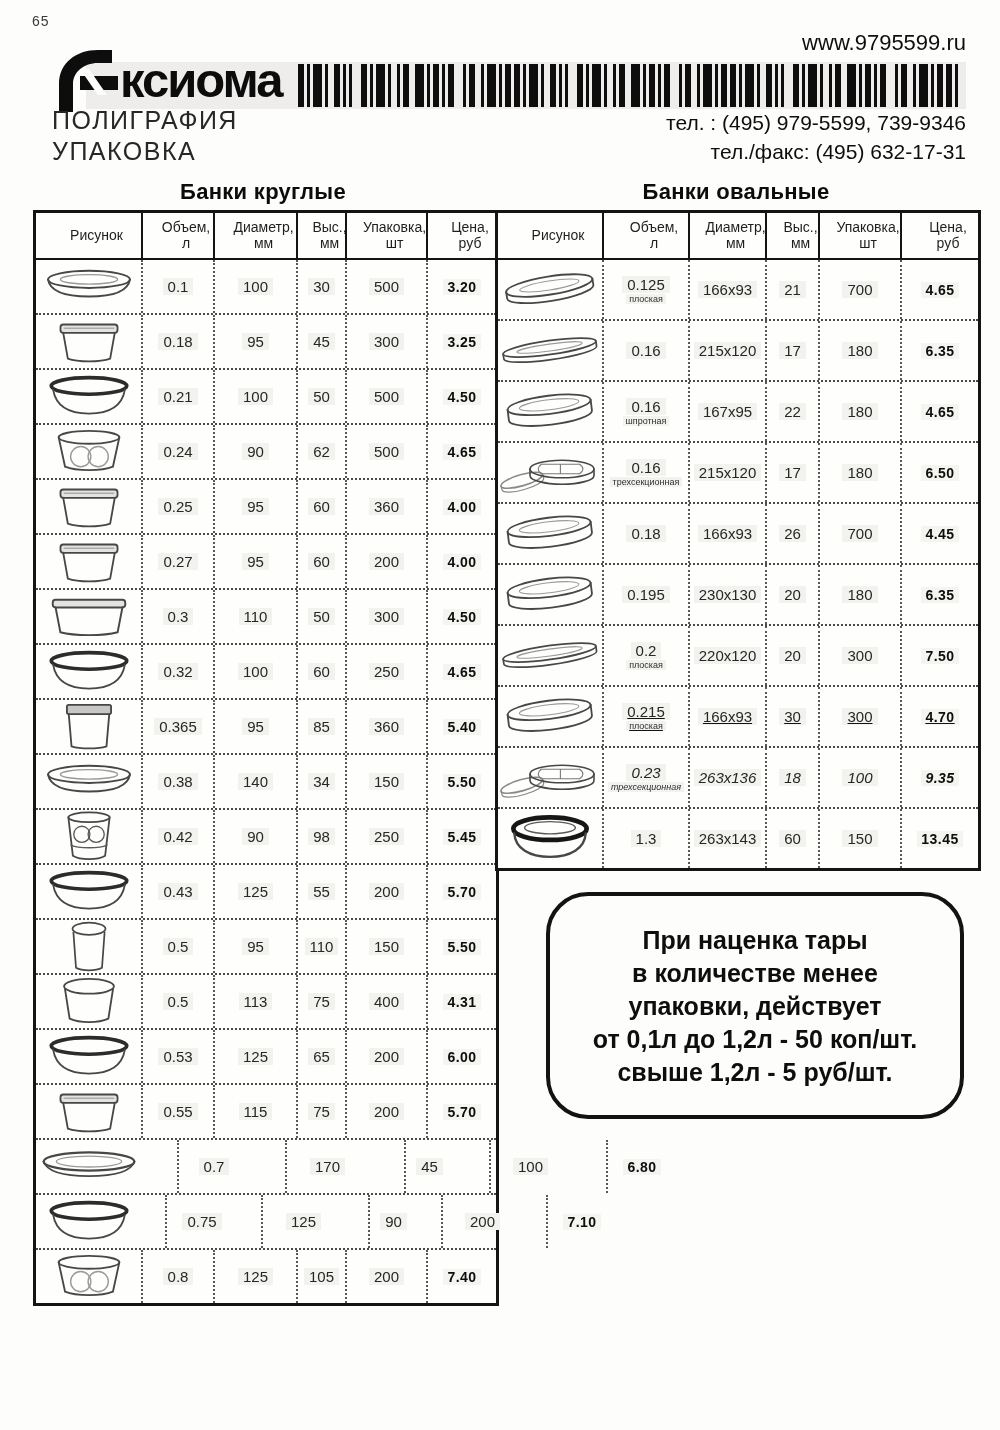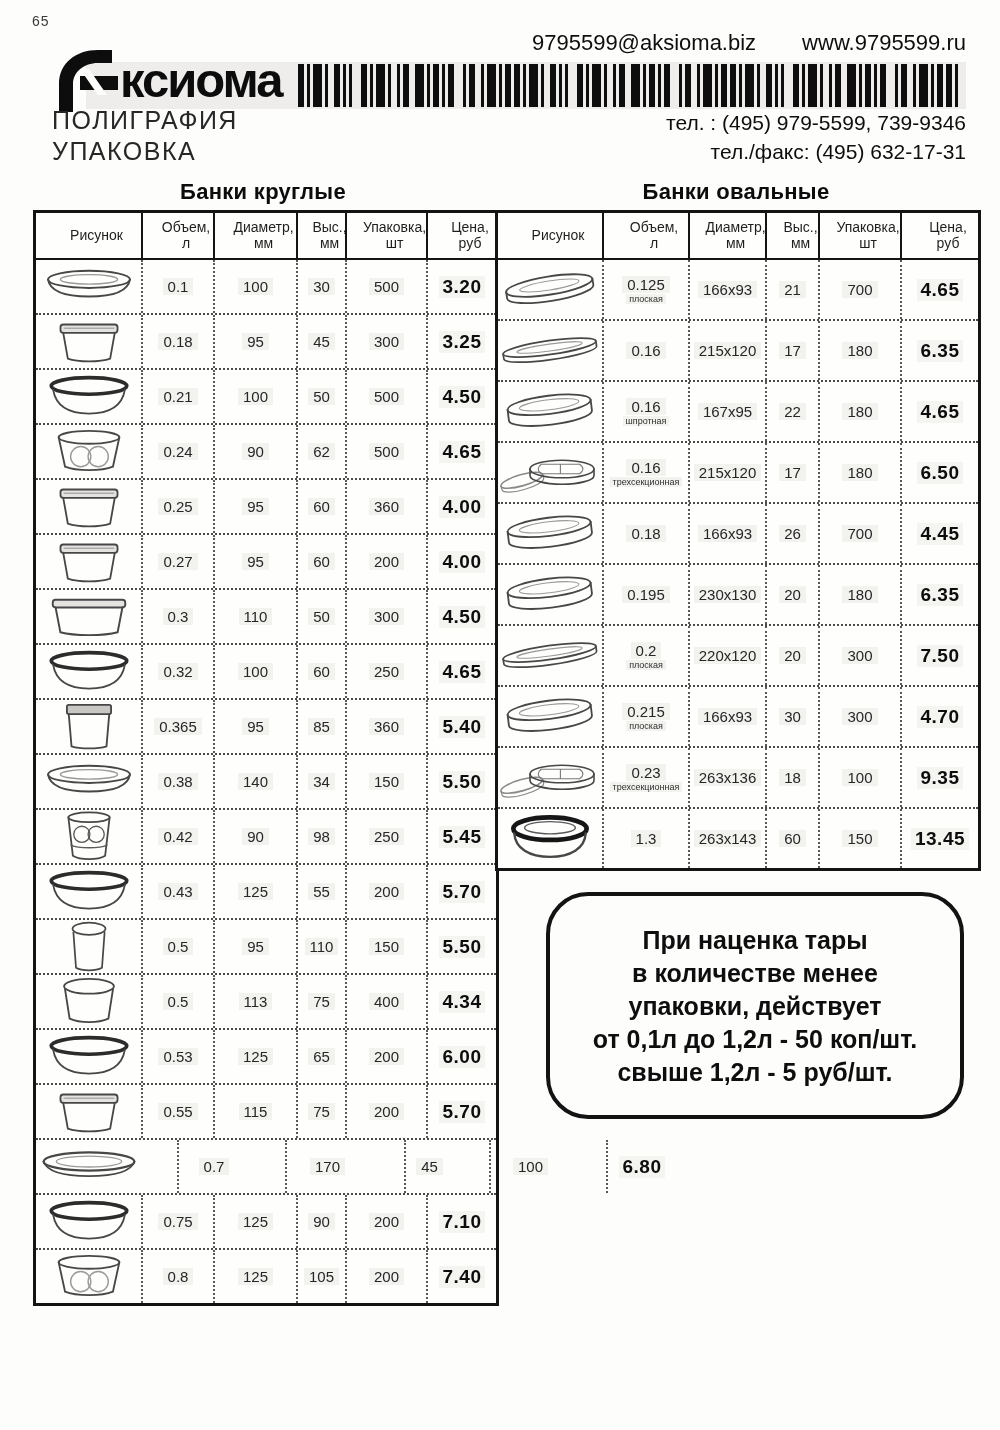--- a/index.html
+++ b/index.html
@@ -36,21 +36,21 @@
   .hcell{display:flex;flex-direction:column;justify-content:center;align-items:center;height:100%;
          font-size:14px;line-height:1.12;color:#1f1f1f;text-align:center;padding-left:16px;}
   .hcell + .hcell{border-left:2px solid #141414;}
   .trow{display:grid;}
   .trow + .trow{border-top:2px dotted #4a4a4a;}
   .cell{display:flex;align-items:center;justify-content:center;}
   .trow .cell + .cell{border-left:2px dotted #585858;}
   .val{flex-direction:column;font-size:15px;color:#262626;}
   .v{background:#f2f2ef;padding:0 5px;}
   .vnote{font-size:9px;color:#2e2e2e;margin-top:1px;background:#f2f2ef;padding:0 3px;}
-  .pv{font-weight:bold;font-size:19px;color:#0d0d0d;letter-spacing:.5px;background:#f4f4f1;padding:0 4px;}
+  .pv{font-weight:bold;font-size:14px;color:#0d0d0d;letter-spacing:.5px;background:#f4f4f1;padding:0 4px;}
   .icval svg{display:block;}
   
   #note-box{left:546px;top:892px;width:402px;border:4px solid #131313;border-radius:42px;
             padding:28px 4px 26px;background:#fdfdfc;}
   .nline{text-align:center;font-weight:bold;font-size:25px;line-height:33px;color:#0e0e0e;}
 </style>
 </head>
 <body>
 
 <div>
@@ -212,21 +212,20 @@
       <div class="gap" style="width: 3px;"></div>
       <div class="bar" style="width: 6px;"></div>
       <div class="gap" style="width: 3px;"></div>
       <div class="bar" style="width: 3px;"></div>
     </div>
 
   <div id="tagline1" class="abs">ПОЛИГРАФИЯ</div>
   <div id="tagline2" class="abs">УПАКОВКА</div>
 
   <div id="email-line" class="abs">
-    <span>9795599@aksioma.biz</span>
     <span>www.9795599.ru</span>
   </div>
   <div id="phone-line" class="abs">тел. : (495) 979-5599, 739-9346</div>
   <div id="fax-line" class="abs">тел./факс: (495) 632-17-31</div>
 
   <div id="round-title" class="abs tbl-title">Банки круглые</div>
   <div id="oval-title" class="abs tbl-title">Банки овальные</div>
 
   <div id="round-table" class="abs ptable">
       <div class="thead" style="grid-template-columns: 105px 72px 83px 49px 81px 70px;">
@@ -604,21 +603,21 @@
         <div class="cell val">
           <span class="v">113</span>
         </div>
         <div class="cell val">
           <span class="v">75</span>
         </div>
         <div class="cell val">
           <span class="v">400</span>
         </div>
         <div class="cell price">
-          <span class="pv">4.34</span>
+          <span class="pv">4.31</span>
         </div>
       </div>
       <div class="trow" style="grid-template-columns: 105px 72px 83px 49px 81px 70px; height: 53px;">
         <div class="cell icval">
           <svg width="92" height="46" viewBox="0 0 100 48">
             <g fill="none" stroke="#474747" stroke-width="2" stroke-linecap="round">
               <ellipse cx="50" cy="12" rx="41" ry="9" stroke="#2c2c2c" stroke-width="4"></ellipse>
               <path d="M11 16 C14 34 28 42 50 42 C72 42 86 34 89 16"></path>
             </g>
           </svg>
@@ -684,21 +683,21 @@
         <div class="cell val">
           <span class="v">45</span>
         </div>
         <div class="cell val">
           <span class="v">100</span>
         </div>
         <div class="cell price">
           <span class="pv">6.80</span>
         </div>
       </div>
-      <div class="trow" style="grid-template-columns: 105px 72px 83px 49px 81px 70px; height: 53px;">
+      <div class="trow" style="grid-template-columns: 105px 72px 83px 49px 81px 70px; height: 53px; gap: 24px;">
         <div class="cell icval">
           <svg width="92" height="46" viewBox="0 0 100 48">
             <g fill="none" stroke="#474747" stroke-width="2" stroke-linecap="round">
               <ellipse cx="50" cy="12" rx="41" ry="9" stroke="#2c2c2c" stroke-width="4"></ellipse>
               <path d="M11 16 C14 34 28 42 50 42 C72 42 86 34 89 16"></path>
             </g>
           </svg>
         </div>
         <div class="cell val">
           <span class="v">0.75</span>
@@ -953,21 +952,21 @@
         <div class="cell val">
           <span class="v">20</span>
         </div>
         <div class="cell val">
           <span class="v">300</span>
         </div>
         <div class="cell price">
           <span class="pv">7.50</span>
         </div>
       </div>
-      <div class="trow" style="grid-template-columns: 104px 86px 77px 53px 82px 78px; height: 59px;">
+      <div class="trow" style="grid-template-columns: 104px 86px 77px 53px 82px 78px; height: 59px; text-decoration: underline;">
         <div class="cell icval">
           <svg width="100" height="42" viewBox="0 0 110 44">
             <g fill="none" stroke="#474747" stroke-width="2" stroke-linecap="round" transform="rotate(-7 55 22)">
               <ellipse cx="55" cy="14" rx="46" ry="10"></ellipse>
               <ellipse cx="55" cy="14" rx="33" ry="5.5" stroke="#9a9a9a" stroke-width="1.2"></ellipse>
               <path d="M9 14 V26 A46 10 0 0 0 101 26 V14"></path>
             </g>
           </svg>
         </div>
         <div class="cell val">
@@ -980,21 +979,21 @@
         <div class="cell val">
           <span class="v">30</span>
         </div>
         <div class="cell val">
           <span class="v">300</span>
         </div>
         <div class="cell price">
           <span class="pv">4.70</span>
         </div>
       </div>
-      <div class="trow" style="grid-template-columns: 104px 86px 77px 53px 82px 78px; height: 59px;">
+      <div class="trow" style="grid-template-columns: 104px 86px 77px 53px 82px 78px; height: 59px; font-style: italic;">
         <div class="cell icval">
           <svg width="116" height="44" viewBox="0 0 130 48">
             <g fill="none" stroke="#474747" stroke-width="2" stroke-linecap="round">
               <g stroke="#8a8a8a" transform="rotate(-16 30 34)">
                 <ellipse cx="30" cy="33" rx="27" ry="7"></ellipse>
                 <path d="M3 33 V38 A27 7 0 0 0 57 38 V33" stroke-width="1.5"></path>
               </g>
               <ellipse cx="80" cy="19" rx="40" ry="11"></ellipse>
               <path d="M40 19 V27 A40 11 0 0 0 120 27 V19"></path>
               <path d="M54 13 H102 M54 25 H102 M54 13 C49 17 49 21 54 25 M102 13 C108 17 107 22 102 25 M78 13 V25" stroke="#7a7a7a" stroke-width="1.4"></path>

